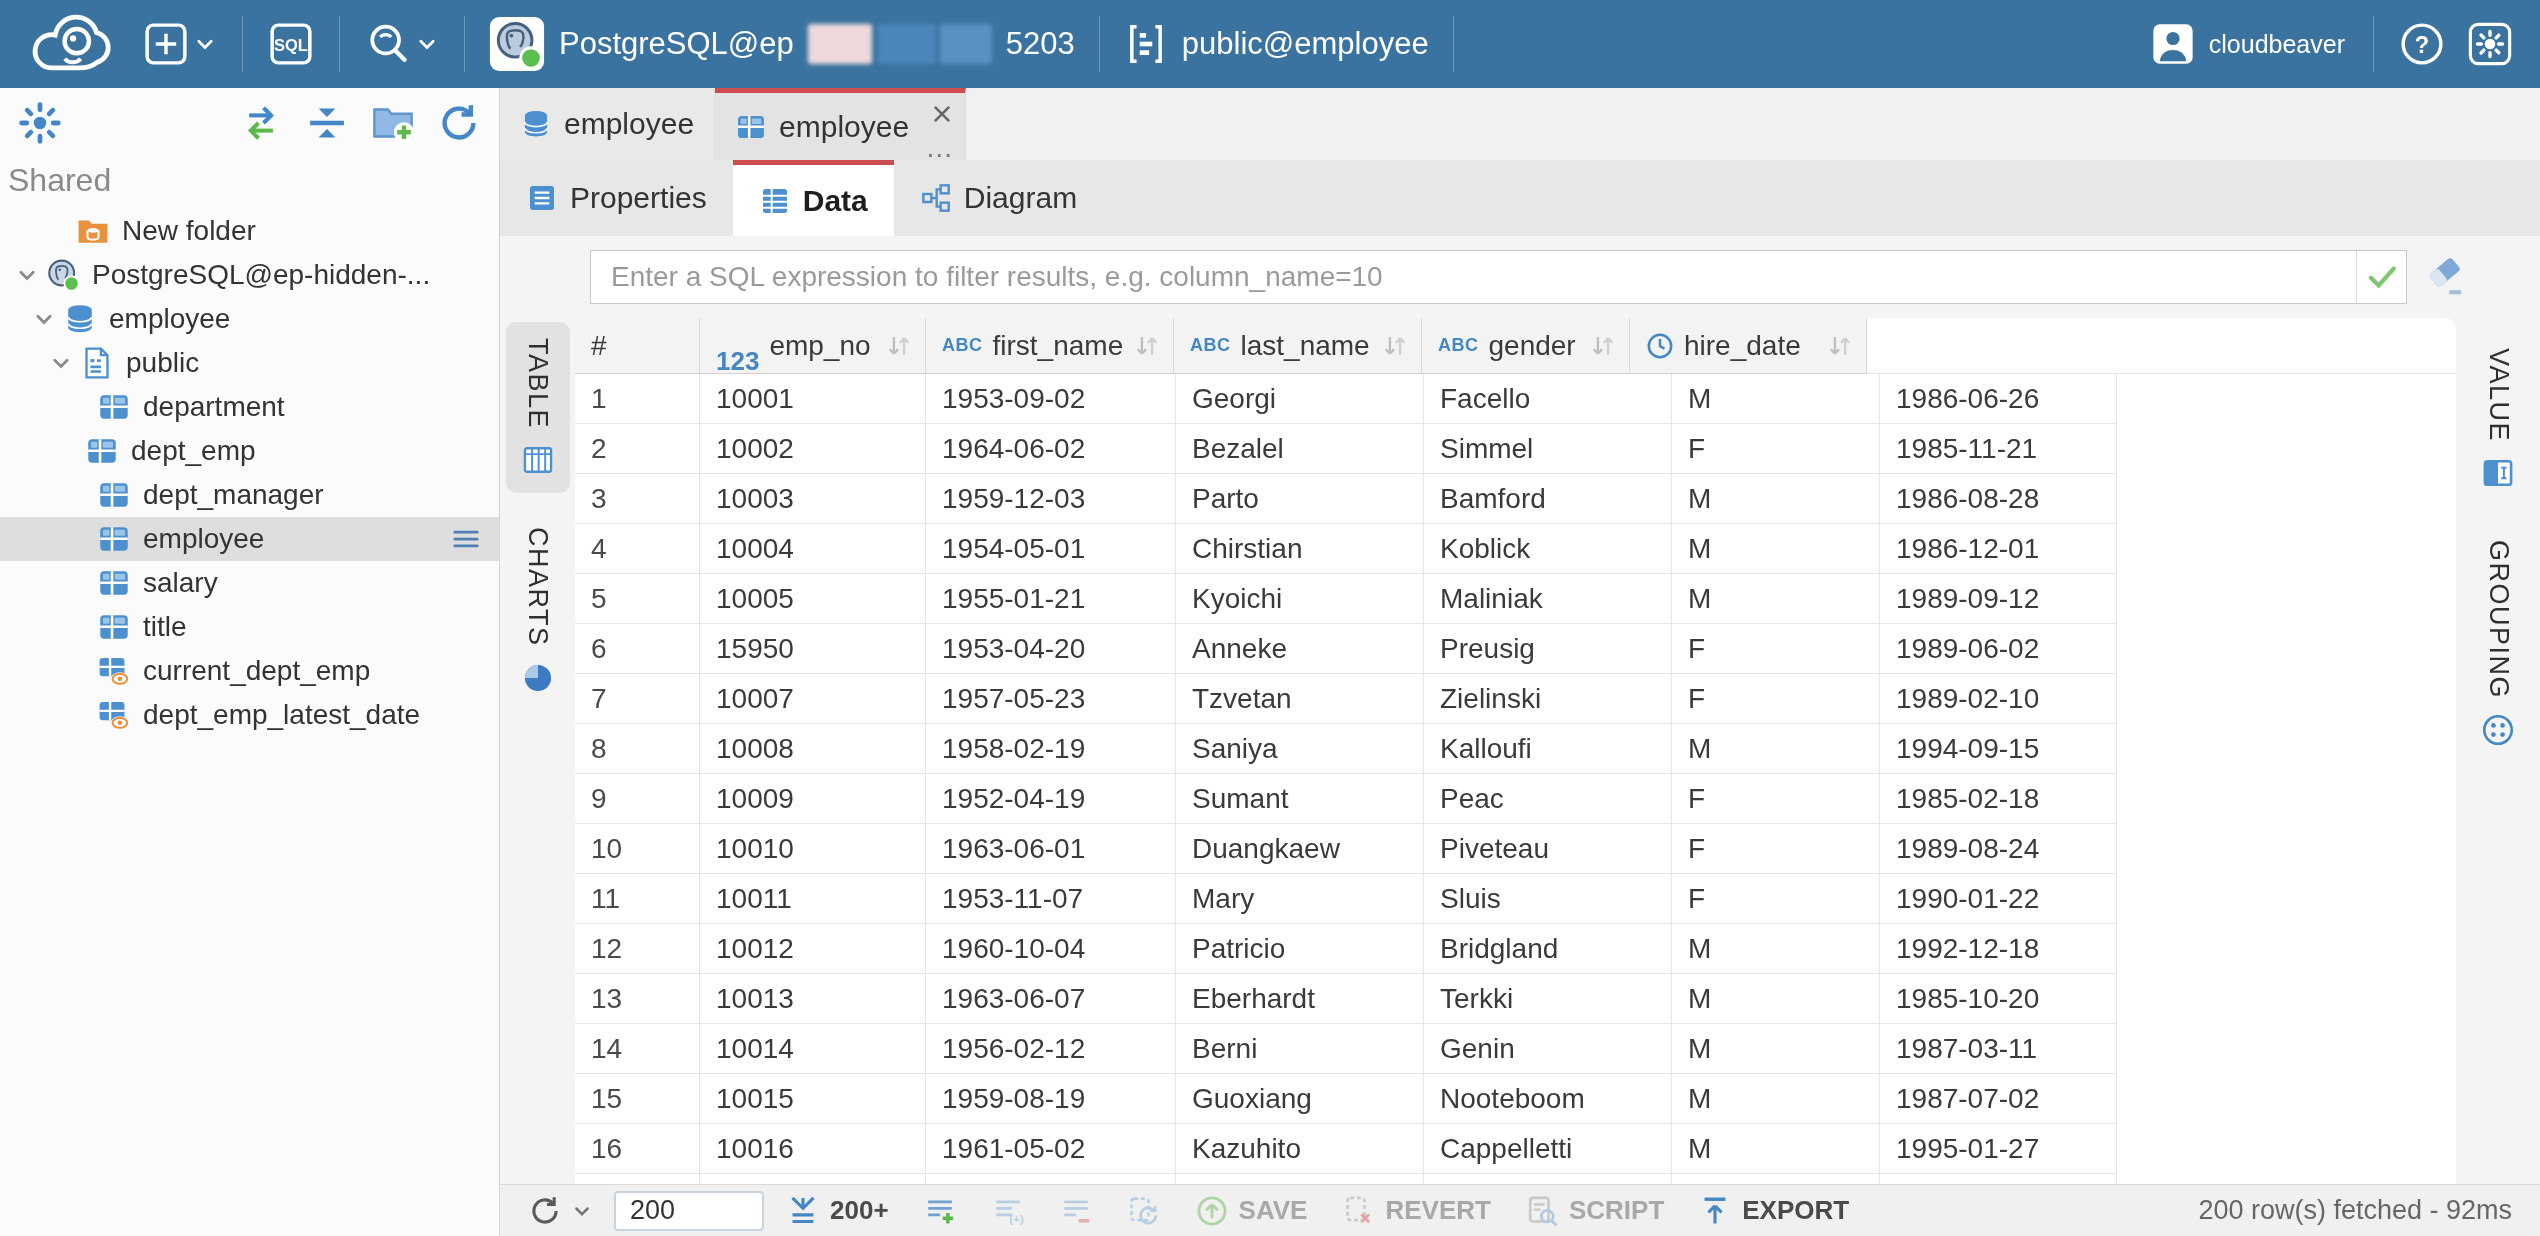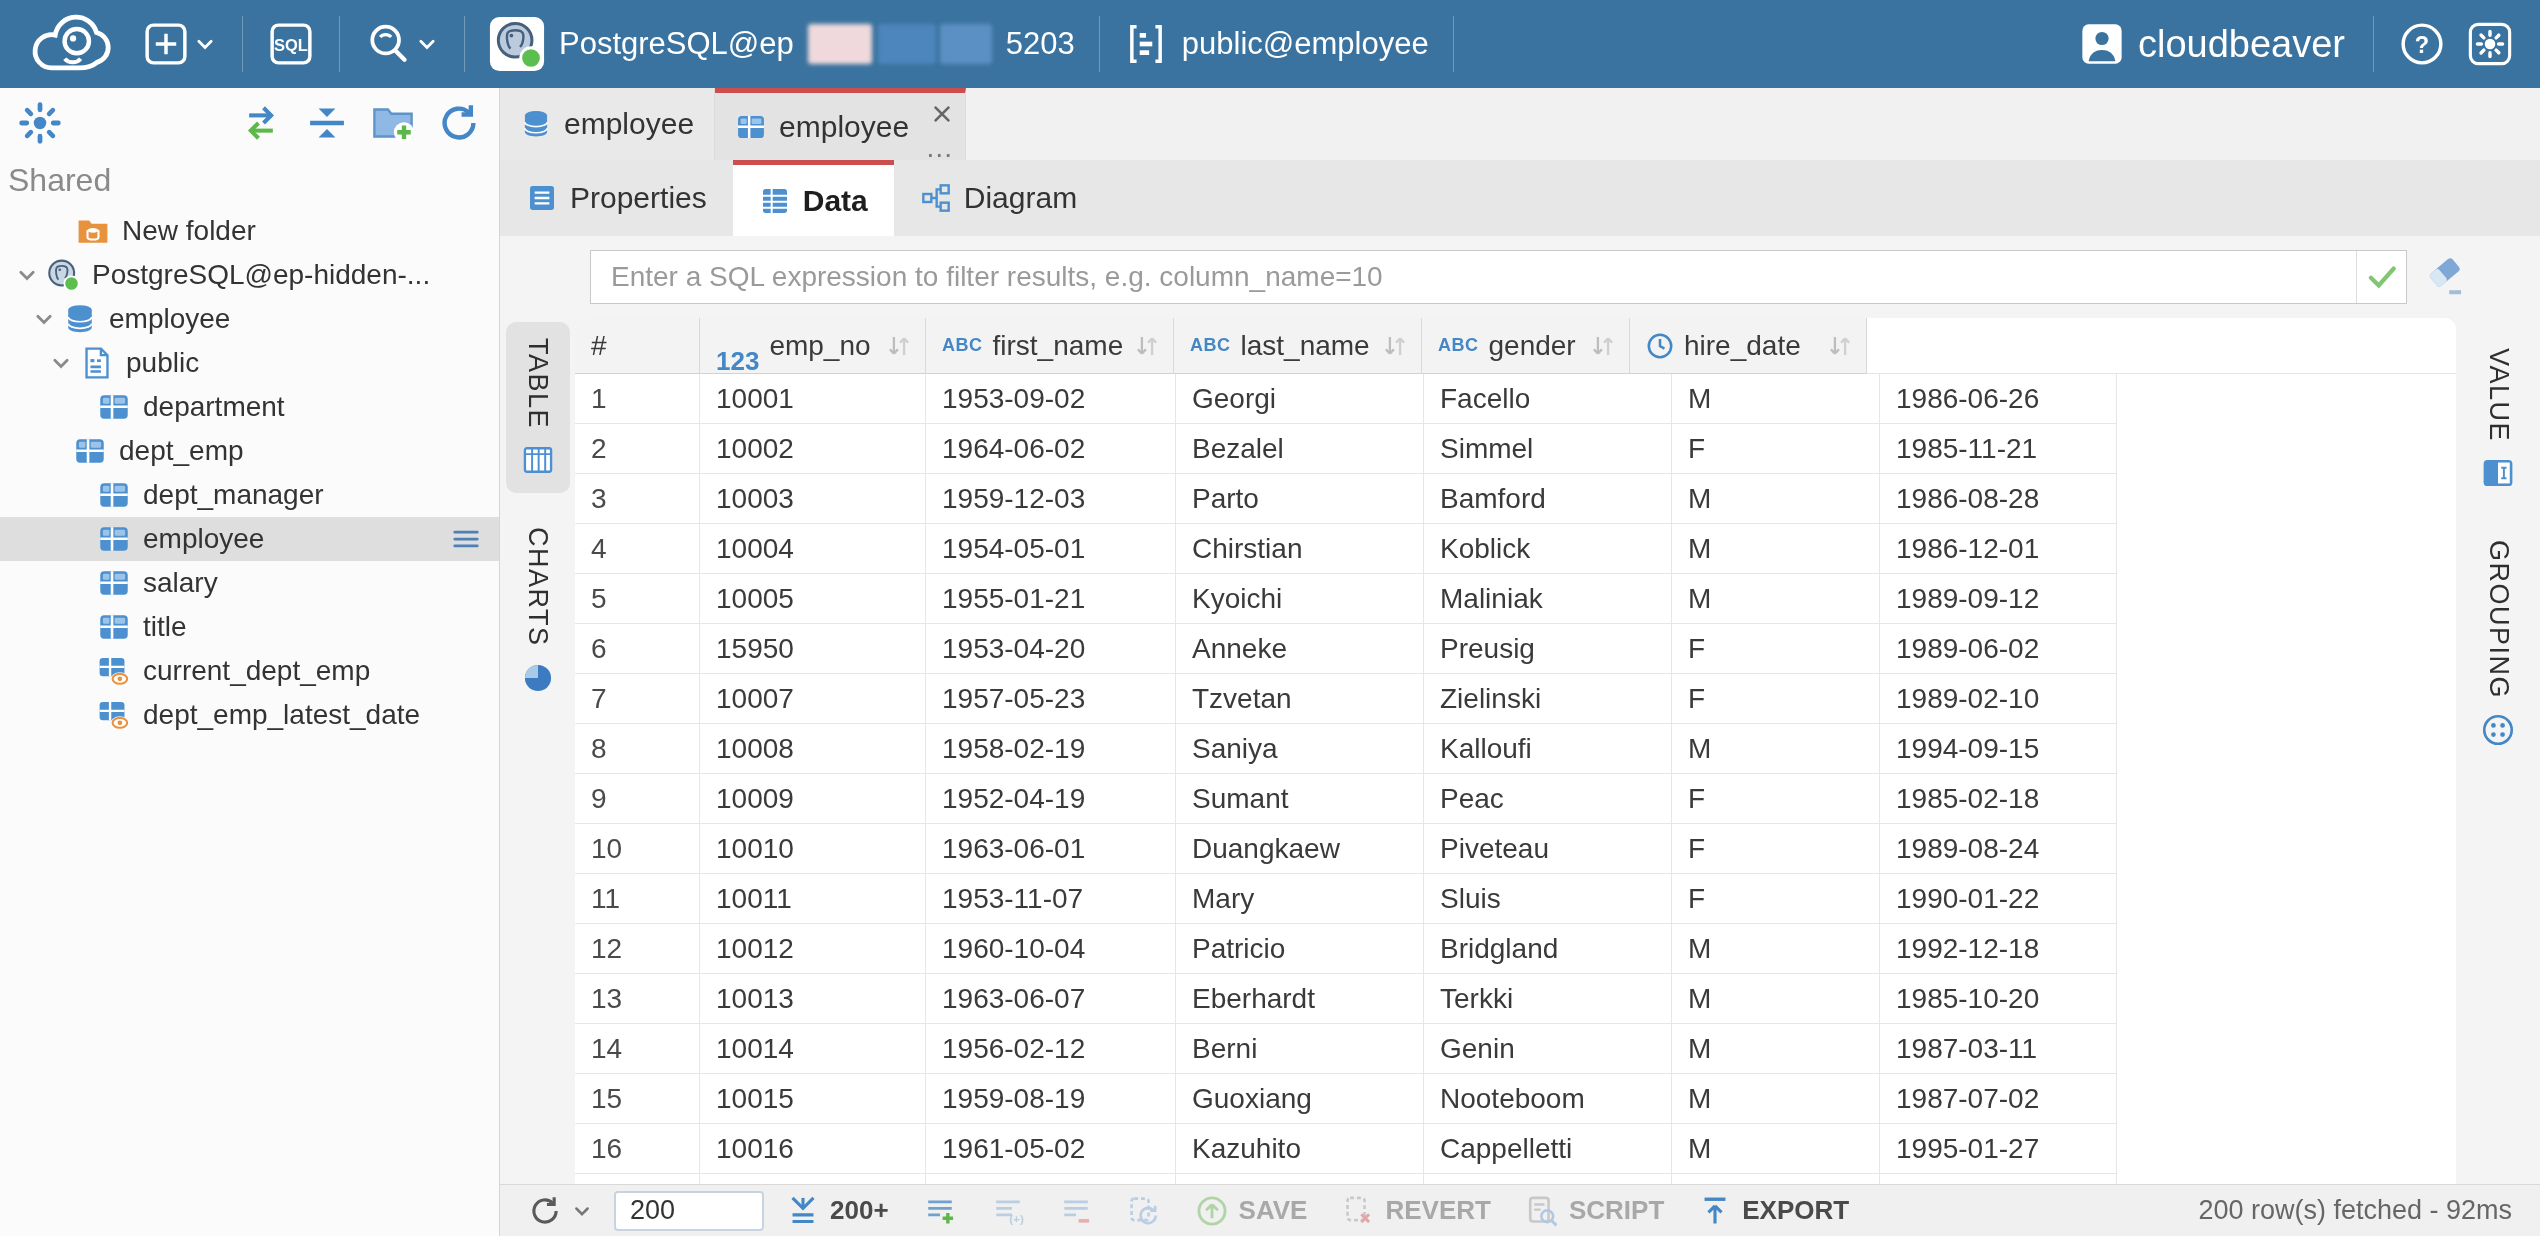--- a/index.html
+++ b/index.html
@@ -13,21 +13,21 @@
   .logo { width:96px; height:66px; margin:0 10px 0 26px; flex:none; }
   .tb-btn { display:flex; align-items:center; gap:6px; padding:0 12px; height:88px; cursor:pointer; }
   .ic { display:inline-flex; align-items:center; justify-content:center; }
   .ic svg { display:block; }
   .i44 svg{ width:44px; height:44px; }
   .i56 svg{ width:56px; height:56px; } .i20 svg{ width:22px; height:22px; }
   .conn-item { display:flex; align-items:center; gap:14px; padding:0 10px; height:88px; font-size:31px; }
   .redact { display:flex; align-items:center; height:40px; }
   .redact .blk { height:40px; border-radius:3px; filter:blur(2px); }
   .spacer { flex:1; }
-  .tb-user { display:flex; align-items:center; gap:14px; font-size:38px; padding:0 14px; }
+  .tb-user { display:flex; align-items:center; gap:14px; font-size:25px; padding:0 14px; }
 
   
   .main { flex:1; display:flex; min-height:0; }
 
   
   .sidebar { width:500px; flex:none; background:#FBFBFB; border-right:1px solid #D5D5D5; display:flex; flex-direction:column; }
   .sb-toolbar { height:70px; display:flex; align-items:center; padding:0 18px; gap:22px; }
   .sb-toolbar .grow { flex:1; }
   .sb-label { font-size:32px; color:#8a8a8a; padding:4px 0 10px 8px; }
   .tree { flex:1; overflow:hidden; }
@@ -318,21 +318,21 @@
           <div class="tree-row" style="padding-left: 63px;">
             <span class="chev"></span>
             <span class="ticon"><svg xmlns="http://www.w3.org/2000/svg" viewBox="0 0 26 26">
                 <rect x="2.5" y="4" width="21" height="18" rx="3" fill="#4C90CF"></rect>
                 <path d="M2.5 12.8h21M11.5 4v18" stroke="#fff" stroke-width="2"></path>
                 <rect x="4.5" y="6" width="5" height="4.5" rx="1" fill="#9CC3E8"></rect>
                 <rect x="13.5" y="6" width="8" height="4.5" rx="1" fill="#9CC3E8"></rect>
               </svg></span>
             <span>department</span>
           </div>
-          <div class="tree-row" style="padding-left: 39px;">
+          <div class="tree-row" style="padding-left: 51px;">
             <span class="chev"></span>
             <span class="ticon"><svg xmlns="http://www.w3.org/2000/svg" viewBox="0 0 26 26">
                 <rect x="2.5" y="4" width="21" height="18" rx="3" fill="#4C90CF"></rect>
                 <path d="M2.5 12.8h21M11.5 4v18" stroke="#fff" stroke-width="2"></path>
                 <rect x="4.5" y="6" width="5" height="4.5" rx="1" fill="#9CC3E8"></rect>
                 <rect x="13.5" y="6" width="8" height="4.5" rx="1" fill="#9CC3E8"></rect>
               </svg></span>
             <span>dept_emp</span>
           </div>
           <div class="tree-row" style="padding-left: 63px;">

